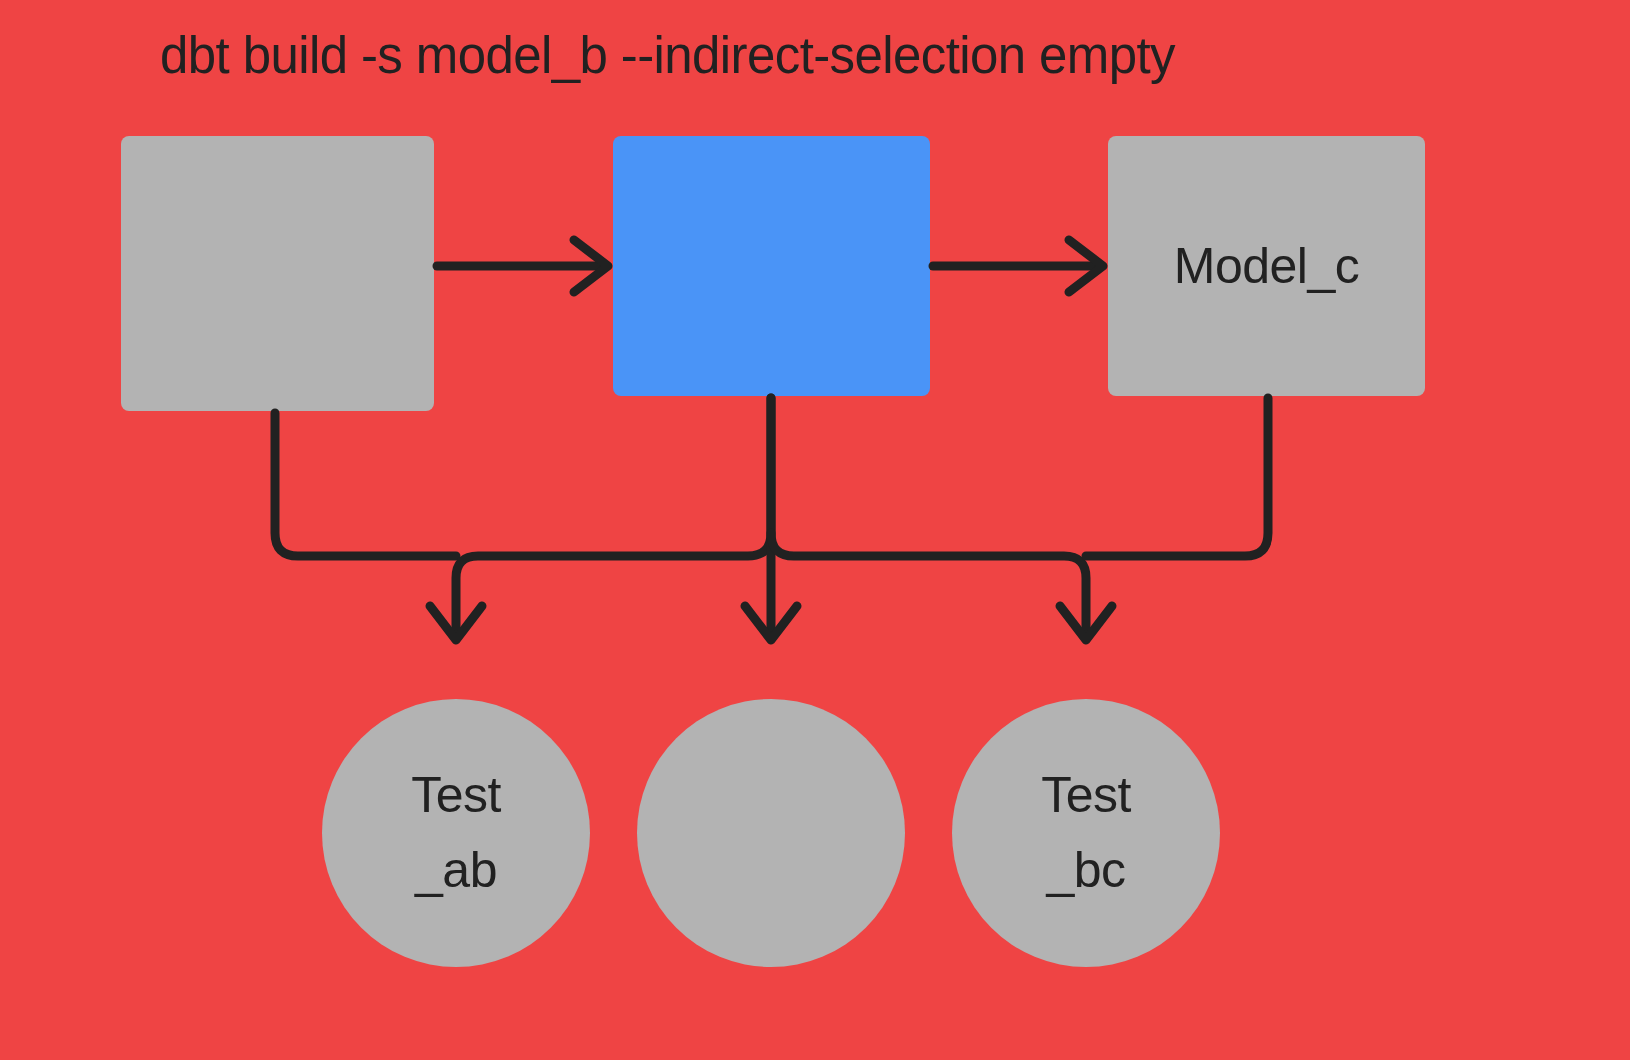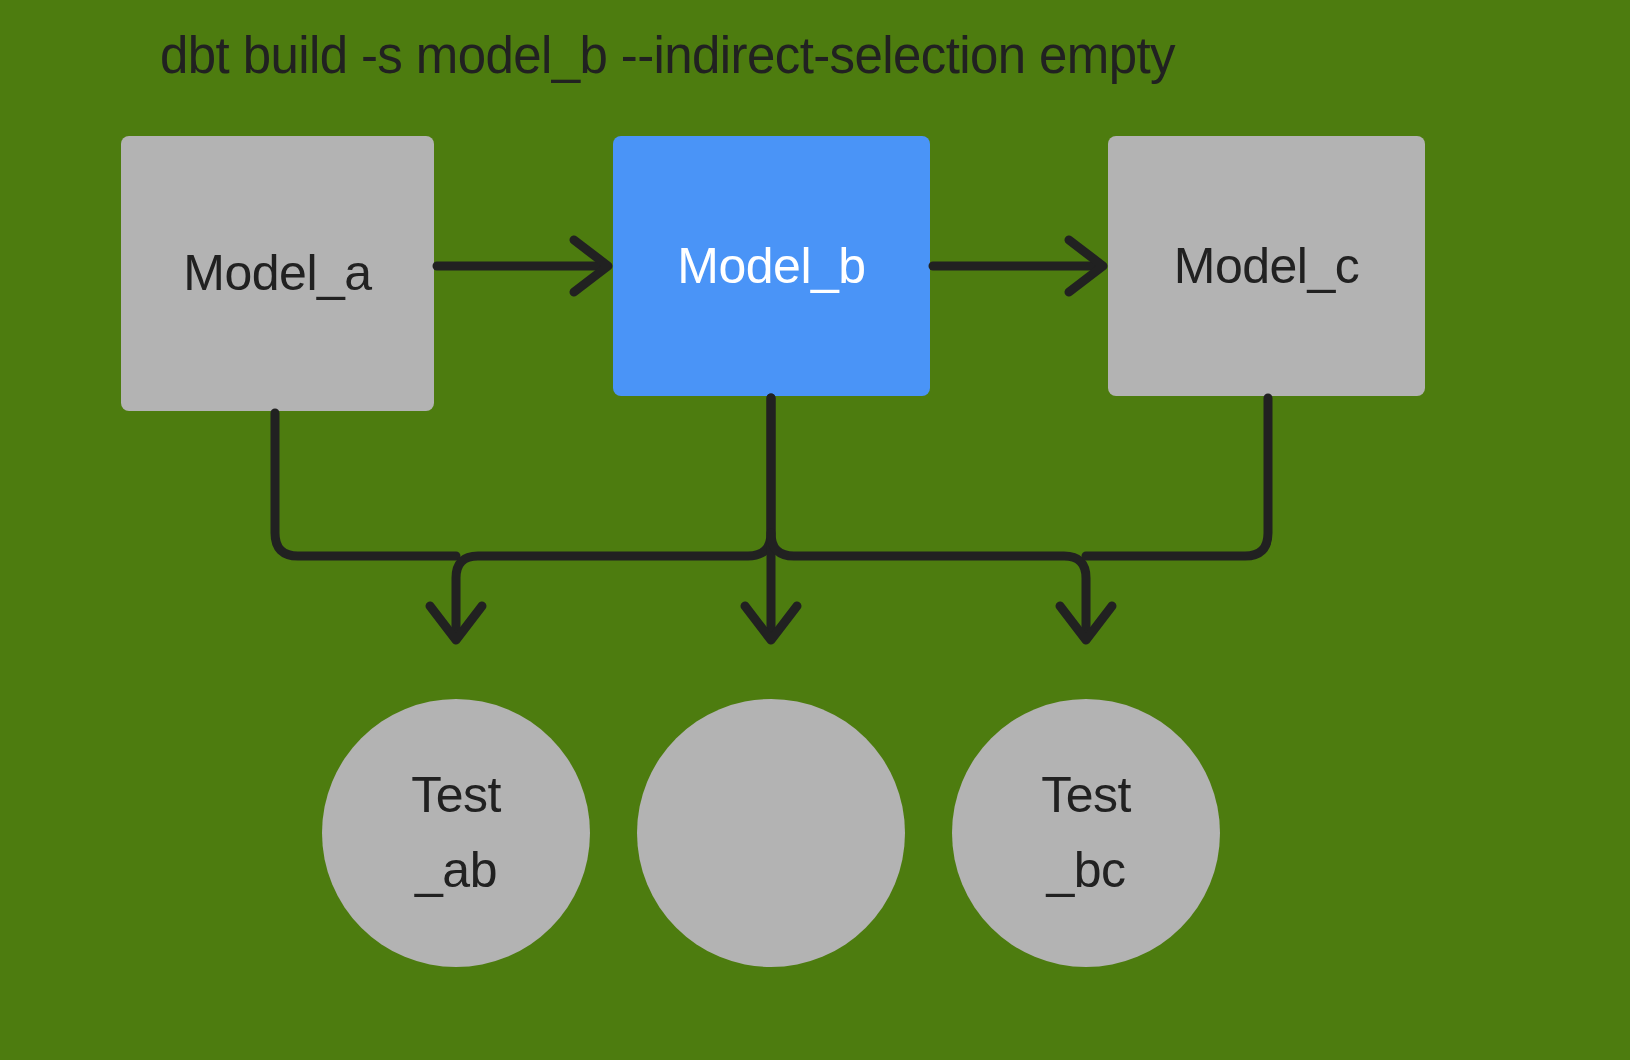--- a/index.html
+++ b/index.html
@@ -7,21 +7,21 @@
     padding: 0;
     background: #ffffff;
   }
   body {
     font-family: "Liberation Sans", sans-serif;
   }
   #canvas {
     position: relative;
     width: 1630px;
     height: 1060px;
-    background: #4d7c0f;
+    background: #ef4444;
     overflow: hidden;
   }
   #diagram-svg {
     position: absolute;
     left: 0;
     top: 0;
     width: 1630px;
     height: 1060px;
   }
   .node-label {
@@ -99,27 +99,21 @@
         <path d="M 1060 606 L 1086 640 L 1112 606" fill="none"></path>
       </g>
 
       <g>
         <path d="M 1268 398 L 1268 533 Q 1268 556 1245 556 L 1086 556"></path>
       </g>
 
     </g>
   </svg>
 
-  <div class="node-label" style="left:121px; top:136px; width:313px; height:275px; color:#212121;">
-    <span>Model_a</span>
-  </div>
 
-  <div class="node-label" style="left:613px; top:136px; width:317px; height:260px; color:#ffffff;">
-    <span>Model_b</span>
-  </div>
 
   <div class="node-label" style="left:1108px; top:136px; width:317px; height:260px; color:#212121;">
     <span>Model_c</span>
   </div>
 
   <div class="node-label" style="left:322px; top:699px; width:268px; height:268px;">
     <span>Test</span>
     <span>_ab</span>
   </div>
 

